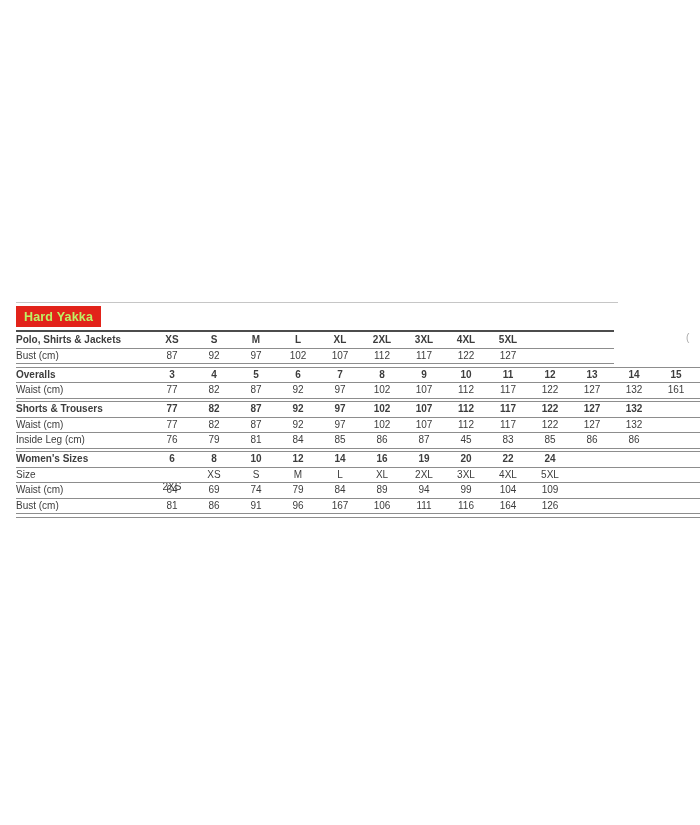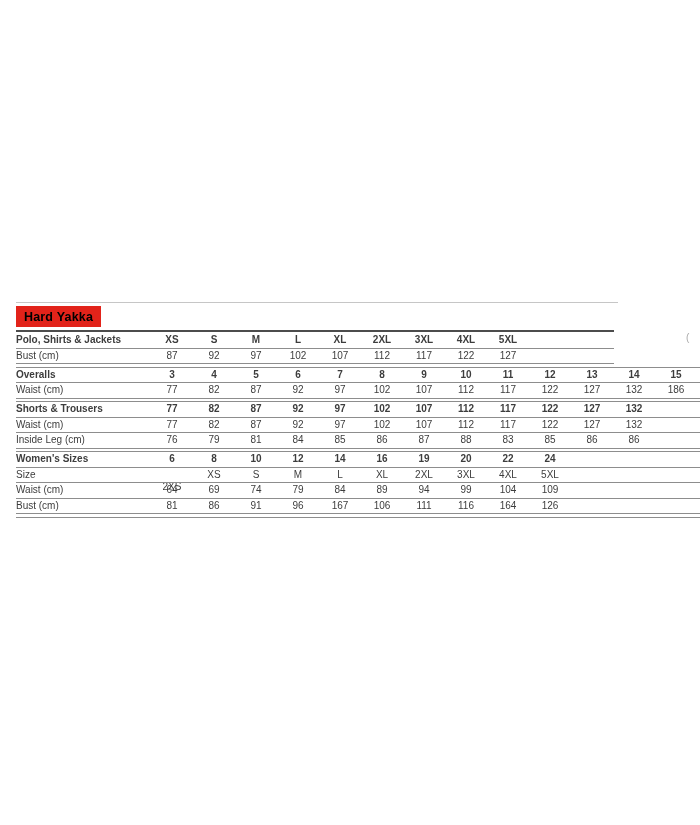--- a/index.html
+++ b/index.html
@@ -8,21 +8,21 @@
     overflow:hidden;font-family:"Liberation Sans",sans-serif;color:#3d3d3d;
   }
   .rule{position:absolute;height:1px;background:#8d8d8d;}
   .rule.light{background:#c6c6c6;}
   .rule.dark{height:2px;background:#4c4c4c;}
   .logo{
     position:absolute;left:16px;top:306px;width:85px;height:21px;
     background:#e2231a;display:flex;align-items:center;justify-content:center;
   }
   .logo span{
-    color:#000000;font-weight:700;font-size:12.5px;letter-spacing:.2px;
+    color:#bef264;font-weight:700;font-size:12.5px;letter-spacing:.2px;
     font-family:"Liberation Sans",sans-serif;white-space:nowrap;
   }
   .srow{position:absolute;width:544px;height:15.5px;line-height:15.5px;font-size:10px;white-space:nowrap;}
   .srow .label{position:absolute;left:0;top:0;}
   .srow.header .label,.srow.header .cell{font-weight:700;}
   .cell{position:absolute;top:0;width:42px;text-align:center;}
   .hline{position:absolute;height:1px;background:#8d8d8d;}
   .clip-char{position:absolute;left:686px;top:332px;font-size:10px;color:#a9a9a9;}
 </style>
 </head>
@@ -90,21 +90,21 @@
         <span class="cell" style="left: 219px;">87</span>
         <span class="cell" style="left: 261px;">92</span>
         <span class="cell" style="left: 303px;">97</span>
         <span class="cell" style="left: 345px;">102</span>
         <span class="cell" style="left: 387px;">107</span>
         <span class="cell" style="left: 429px;">112</span>
         <span class="cell" style="left: 471px;">117</span>
         <span class="cell" style="left: 513px;">122</span>
         <span class="cell" style="left: 555px;">127</span>
         <span class="cell" style="left: 597px;">132</span>
-        <span class="cell" style="left: 639px;">186</span>
+        <span class="cell" style="left: 639px;">161</span>
       </div>
       <div class="hline" style="top: 397.5px; left: 16px; width: 684px;"></div>
       <div class="hline" style="top: 401px; left: 16px; width: 684px;"></div>
       <div class="srow header" style="top: 401px; left: 16px;">
         <span class="label">Shorts &amp; Trousers</span>
         <span class="cell" style="left: 135px;">77</span>
         <span class="cell" style="left: 177px;">82</span>
         <span class="cell" style="left: 219px;">87</span>
         <span class="cell" style="left: 261px;">92</span>
         <span class="cell" style="left: 303px;">97</span>
@@ -135,21 +135,21 @@
       <div class="hline" style="top: 432px; left: 16px; width: 684px;"></div>
       <div class="srow" style="top: 432px; left: 16px;">
         <span class="label">Inside Leg (cm)</span>
         <span class="cell" style="left: 135px;">76</span>
         <span class="cell" style="left: 177px;">79</span>
         <span class="cell" style="left: 219px;">81</span>
         <span class="cell" style="left: 261px;">84</span>
         <span class="cell" style="left: 303px;">85</span>
         <span class="cell" style="left: 345px;">86</span>
         <span class="cell" style="left: 387px;">87</span>
-        <span class="cell" style="left: 429px;">88</span>
+        <span class="cell" style="left: 429px;">45</span>
         <span class="cell" style="left: 471px;">83</span>
         <span class="cell" style="left: 513px;">85</span>
         <span class="cell" style="left: 555px;">86</span>
         <span class="cell" style="left: 597px;">86</span>
       </div>
       <div class="hline" style="top: 447.5px; left: 16px; width: 684px;"></div>
       <div class="hline" style="top: 451px; left: 16px; width: 684px;"></div>
       <div class="srow header" style="top: 451px; left: 16px;">
         <span class="label">Women's Sizes</span>
         <span class="cell" style="left: 135px;">6</span>

